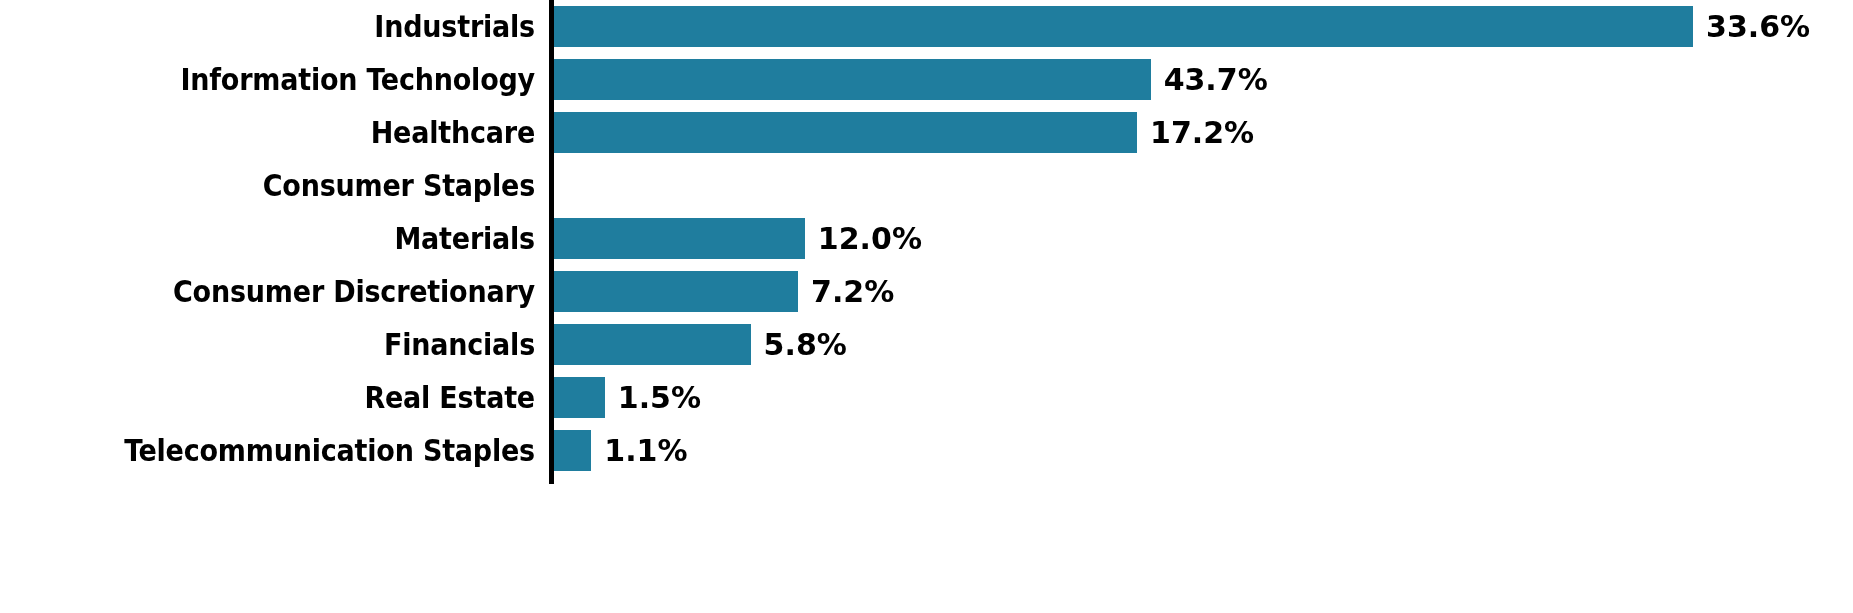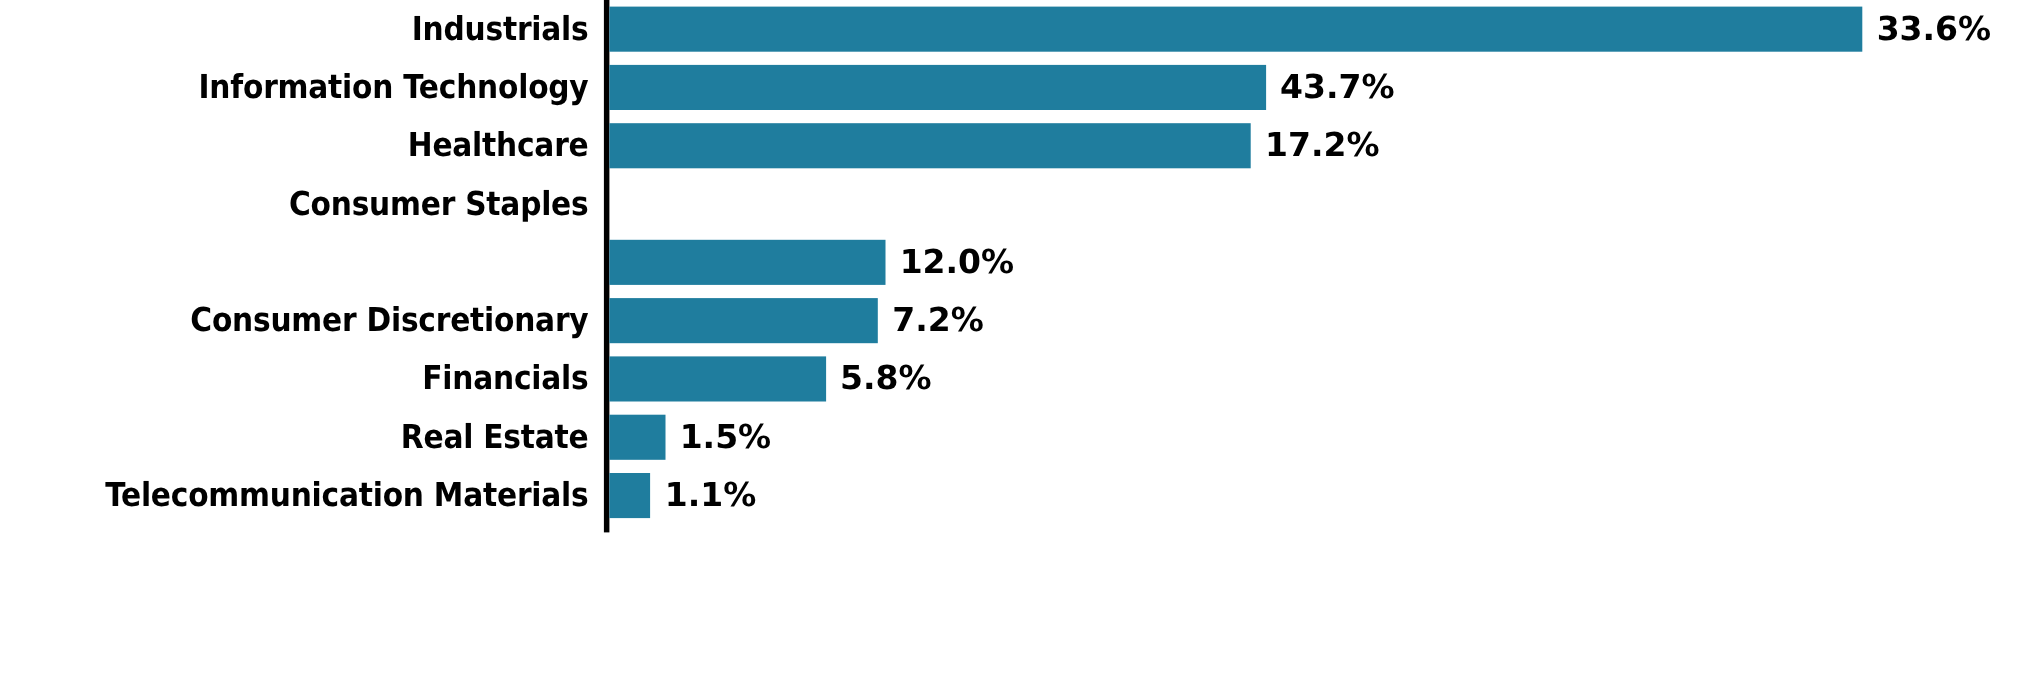--- a/index.html
+++ b/index.html
@@ -122,20 +122,21 @@
           <div class="row-label" style="width: 535px;">Healthcare</div>
           <div class="row-bar-wrap" style="left: 554px;">
             <div class="bar" style="width: 583.08px; top: 6px; height: 41px; background: rgb(31, 125, 158);"></div>
             <div class="bar-value" style="left: 583.08px;">17.2%</div>
           </div>
         </div>
         <div class="bar-row" style="top: 159px;">
           <div class="row-label" style="width: 535px;">Consumer Staples</div>
         </div>
         <div class="bar-row" style="top: 212px;">
+          <div class="row-label" style="width: 535px;">Materials</div>
           <div class="row-bar-wrap" style="left: 554px;">
             <div class="bar" style="width: 250.86px; top: 6px; height: 41px; background: rgb(31, 125, 158);"></div>
             <div class="bar-value" style="left: 250.86px;">12.0%</div>
           </div>
         </div>
         <div class="bar-row" style="top: 265px;">
           <div class="row-label" style="width: 535px;">Consumer Discretionary</div>
           <div class="row-bar-wrap" style="left: 554px;">
             <div class="bar" style="width: 244.08px; top: 6px; height: 41px; background: rgb(31, 125, 158);"></div>
             <div class="bar-value" style="left: 244.08px;">7.2%</div>
@@ -149,21 +150,21 @@
           </div>
         </div>
         <div class="bar-row" style="top: 371px;">
           <div class="row-label" style="width: 535px;">Real Estate</div>
           <div class="row-bar-wrap" style="left: 554px;">
             <div class="bar" style="width: 50.85px; top: 6px; height: 41px; background: rgb(31, 125, 158);"></div>
             <div class="bar-value" style="left: 50.85px;">1.5%</div>
           </div>
         </div>
         <div class="bar-row" style="top: 424px;">
-          <div class="row-label" style="width: 535px;">Telecommunication Materials</div>
+          <div class="row-label" style="width: 535px;">Telecommunication Staples</div>
           <div class="row-bar-wrap" style="left: 554px;">
             <div class="bar" style="width: 37.29px; top: 6px; height: 41px; background: rgb(31, 125, 158);"></div>
             <div class="bar-value" style="left: 37.29px;">1.1%</div>
           </div>
         </div>
       </div>
 
   </div>
 </div>
 

